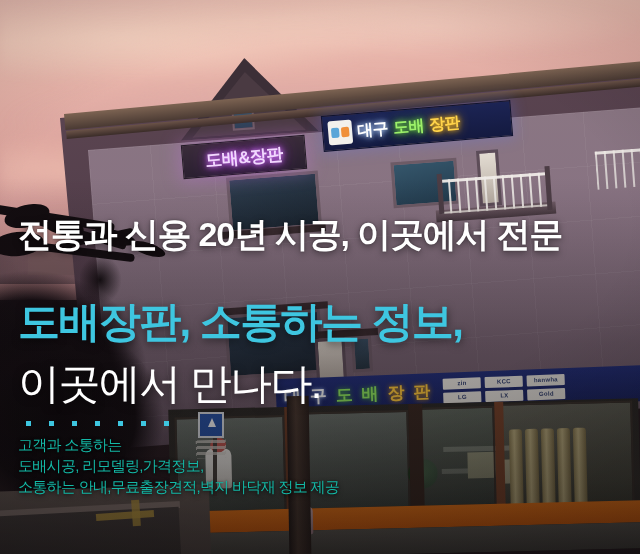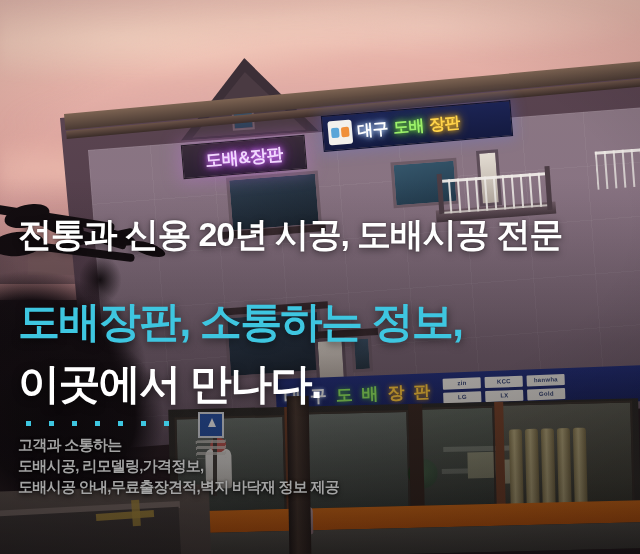--- a/index.html
+++ b/index.html
@@ -354,31 +354,31 @@
     text-shadow:0 2px 7px rgba(0,0,0,.55), 0 0 2px rgba(0,0,0,.4);
   }
   .headline1{
     position:absolute; left:18px; top:294px;
     font-size:42px; font-weight:bold; color:#3ec6e0;
     letter-spacing:-1.6px; white-space:nowrap;
     text-shadow:0 2px 8px rgba(0,0,0,.6);
   }
   .headline2{
     position:absolute; left:18px; top:356px;
-    font-size:42px; font-weight:bold; color:#ffffff;
+    font-size:42px; font-weight:normal; color:#ffffff;
     letter-spacing:-1.6px; white-space:nowrap;
     text-shadow:0 2px 8px rgba(0,0,0,.6);
   }
   .dots{
     position:absolute; left:26px; top:421px; display:flex; gap:18px;
   }
   .dots span{ display:block; width:5px; height:5px; background:#3ec6e0; }
   .sub{
     position:absolute; left:18px; top:434px;
-    font-size:15px; font-weight:bold; color:#a3a3a3;
+    font-size:15px; font-weight:normal; color:#14b8a6;
     line-height:21px; letter-spacing:-.7px; white-space:nowrap;
     text-shadow:0 2px 5px rgba(0,0,0,.75), 0 0 2px rgba(0,0,0,.6);
   }
 </style>
 </head>
 <body>
 
 <div id="banner">
 
   <div class="sky"></div>
@@ -496,32 +496,32 @@
 
   <div class="sidewalk"></div>
   <div class="curb"></div>
   <div class="road"></div>
   <div class="yellow-mark"></div>
   <div class="yellow-mark2"></div>
 
   <div class="vignette"></div>
 
   <div class="overlay">
-    <div class="tagline">전통과 신용 20년 시공, 도배시공 전문</div>
+    <div class="tagline">전통과 신용 20년 시공, 이곳에서 전문</div>
     <div class="headline1">도배장판, 소통하는 정보,</div>
     <div class="headline2">이곳에서 만나다.</div>
     <div class="dots" id="dots">
         <span style="background: rgb(62, 198, 224);"></span>
         <span style="background: rgb(62, 198, 224);"></span>
         <span style="background: rgb(62, 198, 224);"></span>
         <span style="background: rgb(62, 198, 224);"></span>
         <span style="background: rgb(62, 198, 224);"></span>
         <span style="background: rgb(62, 198, 224);"></span>
         <span style="background: rgb(62, 198, 224);"></span>
       </div>
     <div class="sub">
       <div>고객과 소통하는</div>
       <div>도배시공, 리모델링,가격정보,</div>
-      <div>도배시공 안내,무료출장견적,벽지 바닥재 정보 제공</div>
+      <div>소통하는 안내,무료출장견적,벽지 바닥재 정보 제공</div>
     </div>
   </div>
 
 </div>
 
 </body></html>

